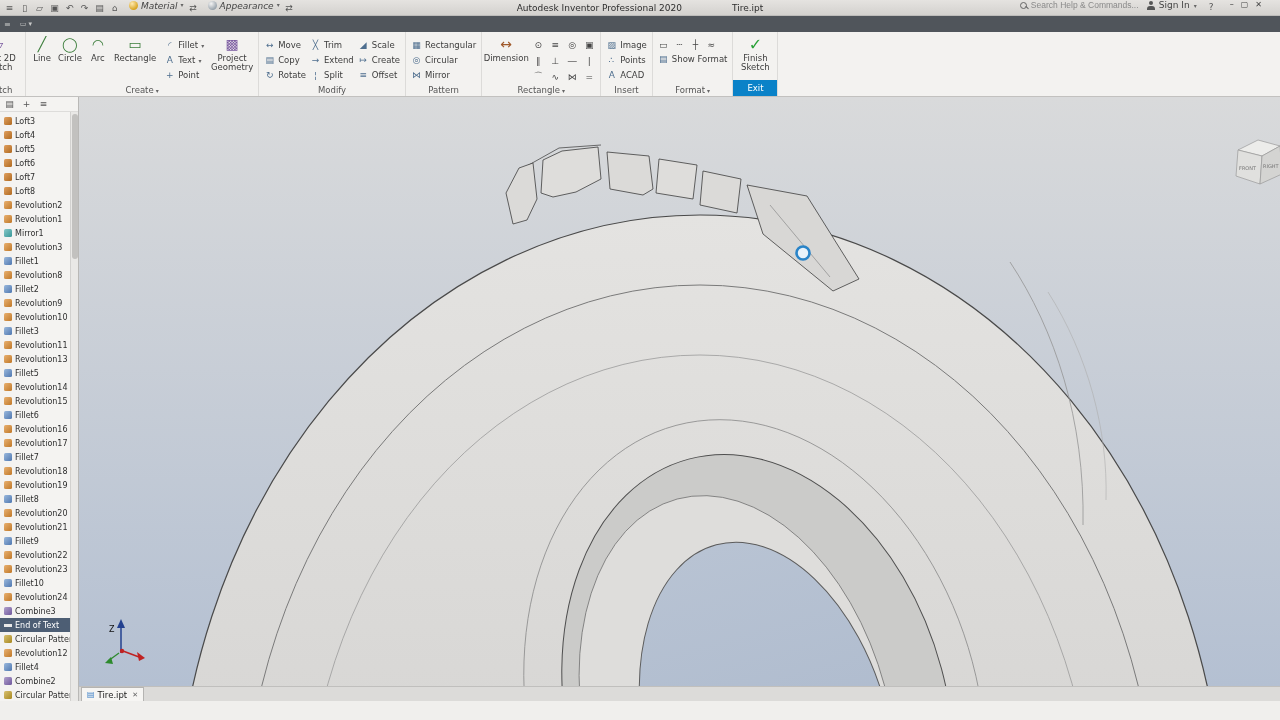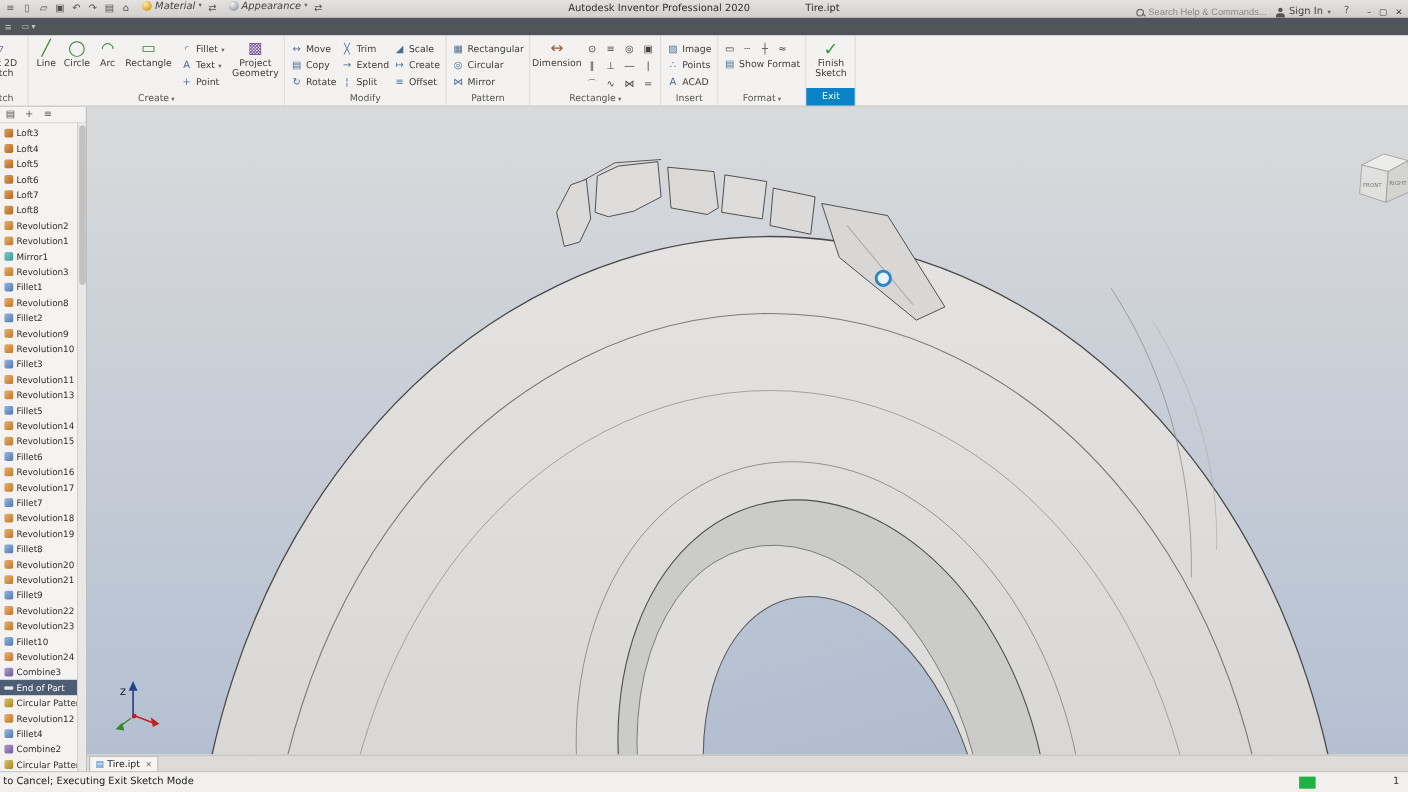--- a/index.html
+++ b/index.html
@@ -10,21 +10,21 @@
 
 .titlebar{position:absolute;top:0;left:0;right:0;height:16px;background:linear-gradient(#e5e3e0,#d3d1ce);border-bottom:1px solid #bdbcba;display:flex;align-items:center;font-size:9px;color:#333;z-index:30}
 .qat{display:flex;align-items:center;gap:2px;padding-left:3px}
 .ticon{min-width:13px;height:13px;display:inline-flex;align-items:center;justify-content:center;font-size:9px;color:#555;cursor:default}
 .sphere{width:9px;height:9px;border-radius:50%;flex:0 0 9px}
 .sphere.gold{background:radial-gradient(circle at 35% 30%,#ffeab0,#d7a21e 72%)}
 .sphere.steel{background:radial-gradient(circle at 35% 30%,#f4f4f4,#98a2ab 72%)}
 .ddl{display:flex;align-items:flex-start;gap:3px;margin-left:8px;color:#444;font-style:italic}
 .caret{font-size:6px;color:#666;font-style:normal}
 .tb-center{position:absolute;left:0;right:0;top:0;height:16px;display:flex;align-items:center;justify-content:center;gap:50px;pointer-events:none;color:#2e2e2e}
-.tb-right{position:absolute;right:5px;top:0;height:16px;display:flex;align-items:flex-end;gap:8px}
+.tb-right{position:absolute;right:18px;top:0;height:16px;display:flex;align-items:flex-start;gap:8px}
 .search{display:flex;align-items:center;gap:4px}
 .mag{width:7px;height:7px;border:1.2px solid #666;border-radius:50%;position:relative;flex:0 0 7px}
 .mag::after{content:"";position:absolute;width:4px;height:1.2px;background:#666;transform:rotate(45deg);right:-3px;bottom:-1px}
 .search input{border:none;background:transparent;font-size:8.5px;color:#555;width:108px;outline:none}
 .search input::placeholder{color:#8a8a8a}
 .signin{display:flex;align-items:center;gap:4px;font-style:normal;color:#444}
 .person{width:8px;height:9px;position:relative;flex:0 0 8px}
 .person::before{content:"";position:absolute;top:0;left:2px;width:4px;height:4px;border-radius:50%;background:#555}
 .person::after{content:"";position:absolute;bottom:0;left:0;width:8px;height:4px;border-radius:3px 3px 0 0;background:#555}
 .winbtns{display:flex;gap:7px;margin-left:4px;color:#444;font-size:8px}
@@ -492,21 +492,21 @@
         <div class="titem">
           <span class="ticonsq revolution"></span>
           <span class="tlabel">Revolution24</span>
         </div>
         <div class="titem">
           <span class="ticonsq combine"></span>
           <span class="tlabel">Combine3</span>
         </div>
         <div class="titem selected">
           <span class="ticonsq end"></span>
-          <span class="tlabel">End of Part</span>
+          <span class="tlabel">End of Text</span>
         </div>
         <div class="titem">
           <span class="ticonsq circular-pattern"></span>
           <span class="tlabel">Circular Pattern2</span>
         </div>
         <div class="titem">
           <span class="ticonsq revolution"></span>
           <span class="tlabel">Revolution12</span>
         </div>
         <div class="titem">
@@ -593,19 +593,14 @@
   </svg>
 
   <div class="doctabs" id="doc-tabs">
       <div class="doctab">
         <span class="dticon">▤</span>
         <span>Tire.ipt</span>
         <span class="dtclose">✕</span>
       </div>
     </div>
 
-  <div class="statusbar">
-    <span>to Cancel; Executing Exit Sketch Mode</span>
-    <span class="status-green"></span>
-    <span class="status-right">1</span>
-  </div>
 
 </div>
 
 </body></html>

